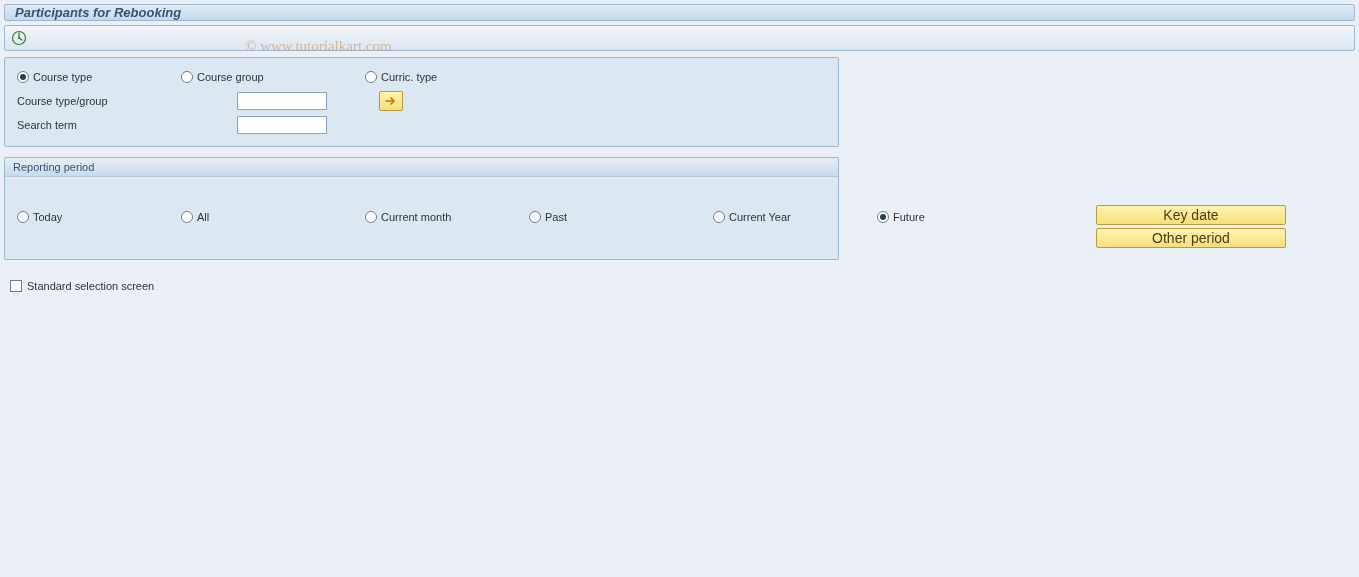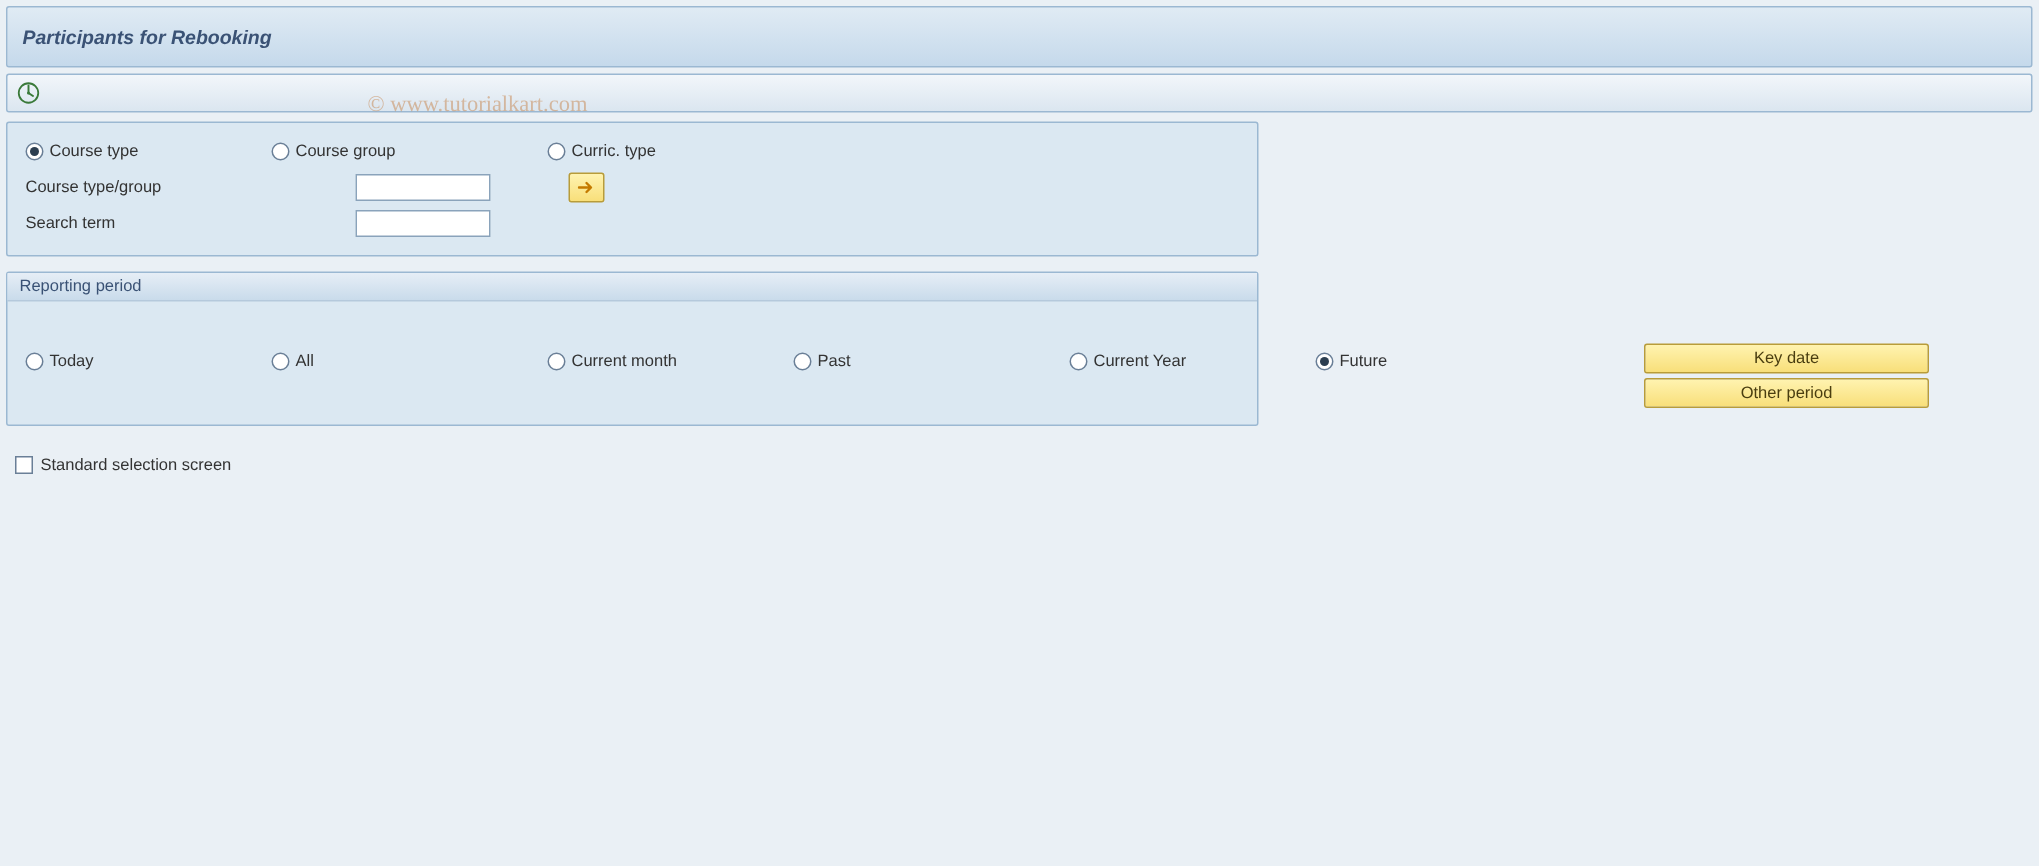--- a/index.html
+++ b/index.html
@@ -8,21 +8,21 @@
       font-size: 11px;
       background: #eaf0f5;
       width: 1359px;
       height: 577px;
       overflow: hidden;
       color: #333;
     }
     .title-bar {
       background: linear-gradient(#e0ebf4, #c5d9eb);
       border: 1px solid #9bb8d2;
-      padding: 12px 10px;
+      padding: 0 10px;
       font-size: 13px;
       font-weight: bold;
       font-style: italic;
       color: #3a5275;
       margin: 4px;
       border-radius: 2px;
     }
     .toolbar {
       background: linear-gradient(#f2f6fa, #dbe6f0);
       border: 1px solid #9bb8d2;
@@ -100,21 +100,21 @@
       margin-left: 2px;
     }
     .arrow-btn svg { width:12px; height:10px;}
     .wide-btn {
       display: inline-flex; align-items:center; justify-content:center;
       width: 190px; height: 20px;
       background: linear-gradient(#fff3b0, #f8df7a);
       border: 1px solid #b89c3a;
       border-radius: 2px;
       cursor: pointer;
-      font-size: 11px; color:#4a3e10;
+      font-size: 14px; color:#4a3e10;
       margin-bottom: 3px;
     }
     .btn-stack { display:flex; flex-direction:column; margin-left: 35px; margin-top:2px;}
     .below-area { padding: 10px 6px;}
     .checkbox-wrap { display:flex; align-items:center;}
     .checkbox {
       width: 12px; height:12px; border:1px solid #6a7f97; background:#fff; margin-right:5px; cursor:pointer;
     }
     .exec-icon svg { width:16px; height:16px;}
   </style>

